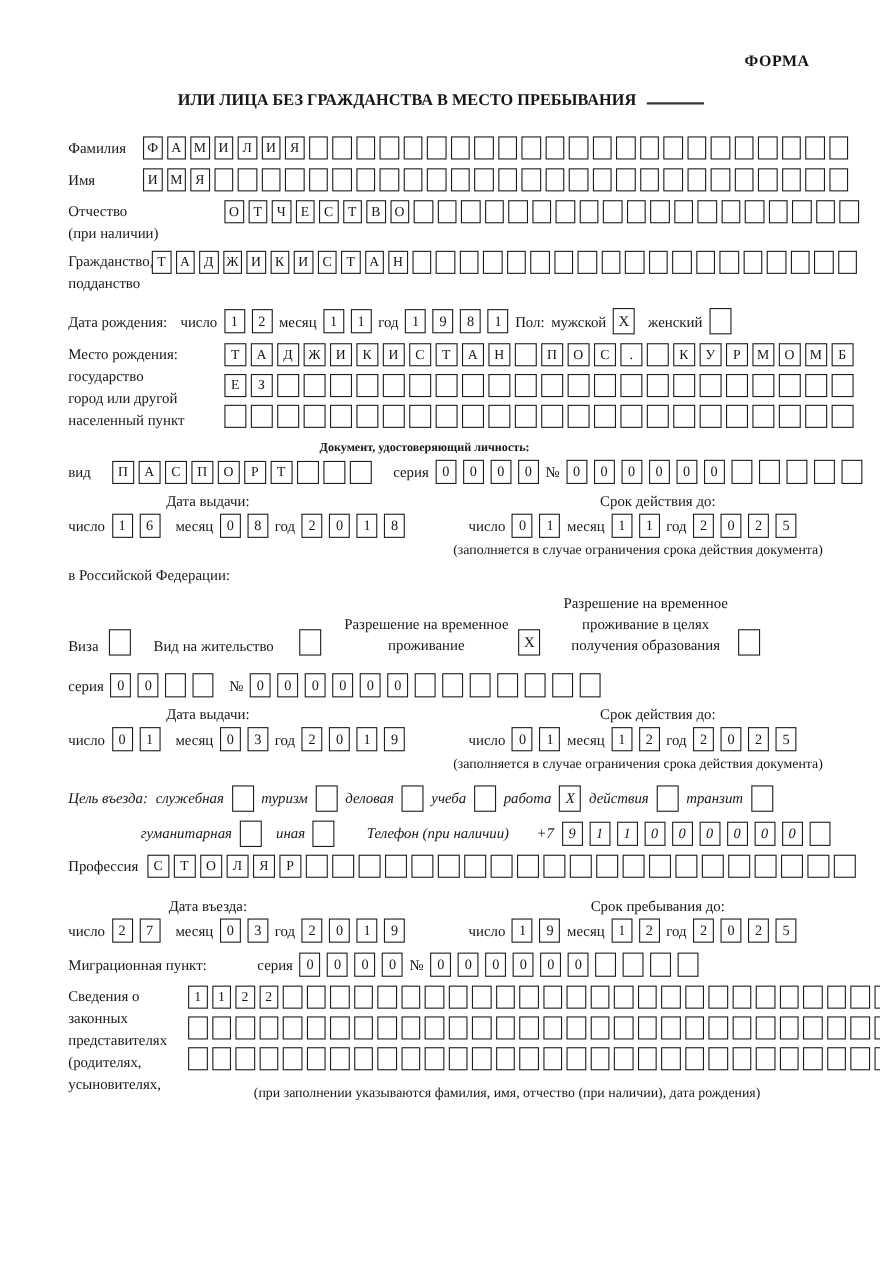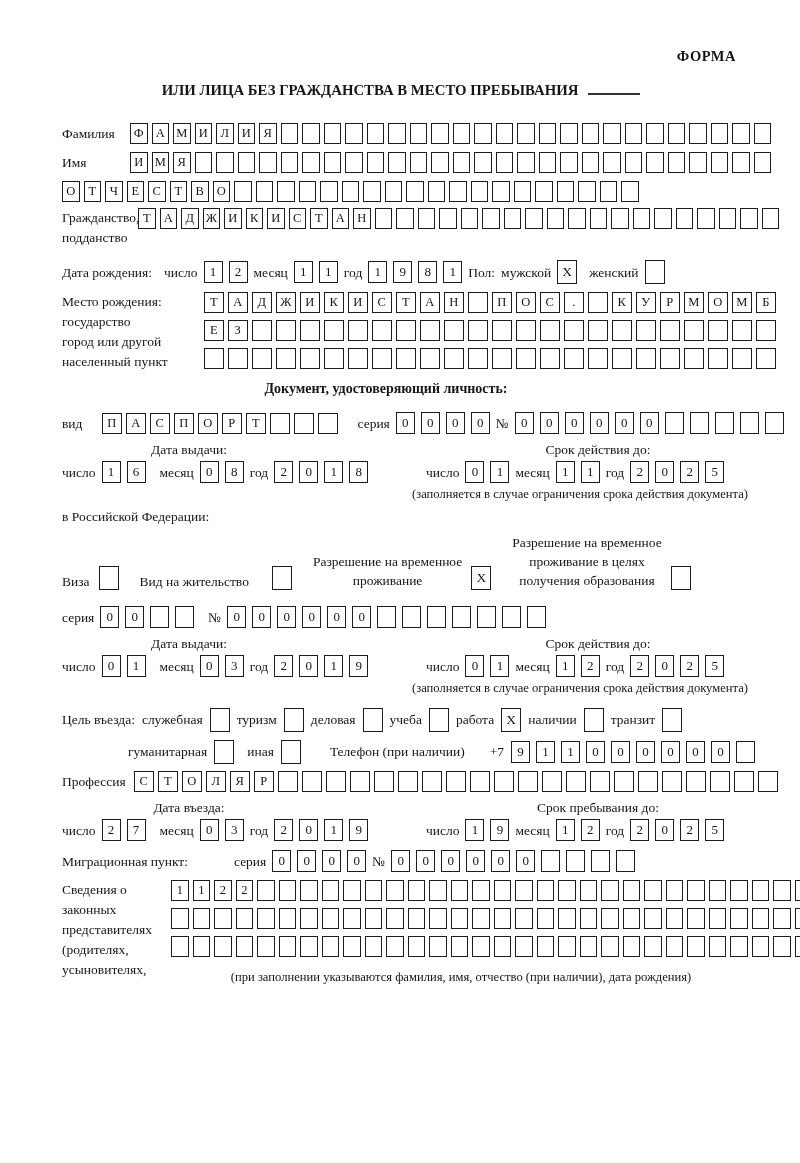--- a/index.html
+++ b/index.html
@@ -19,31 +19,31 @@
   .cells{display:flex;gap:4px;flex:none;}
   .cell{box-sizing:border-box;flex:none;width:17.5px;height:21px;border:1.6px solid #1d1d1d;
         display:flex;align-items:center;justify-content:center;font-size:12.5px;background:#fff;}
   .wcells{gap:4.5px;}
   .wcells > .cell{width:19.5px;}
   .dcells{gap:6px;}
   .dcells > .cell{width:19px;height:22px;font-size:13px;}
   .chk{box-sizing:border-box;flex:none;width:20px;height:24px;border:1.6px solid #1d1d1d;
        display:inline-flex;align-items:center;justify-content:center;font-size:13.5px;background:#fff;}
   .stack{display:flex;flex-direction:column;gap:7px;}
-  .center-b{margin-top:9px;text-align:center;font-weight:bold;font-size:14px;margin-right:60px;}
+  .center-b{margin-top:9px;text-align:center;font-weight:bold;font-size:11px;margin-right:60px;}
   .dpair{display:flex;margin-top:8px;}
   .dcol1{width:365px;}
   .dcol2{width:345px;}
   .dplabel{text-align:center;font-size:13.5px;margin-bottom:3px;}
   .dategrp{display:flex;align-items:center;gap:6px;}
   .note{margin-top:4px;text-align:right;padding-right:22px;font-size:12.6px;}
   .intro{margin-top:10px;font-size:13.5px;}
   .opts-row{display:flex;align-items:flex-end;gap:9px;margin-top:8px;font-size:13.5px;}
   .opt-ml{text-align:center;line-height:19px;flex:none;font-size:13.5px;}
-  .purpose-row{display:flex;align-items:center;gap:7px;margin-top:12px;font-size:13.5px;flex-wrap:nowrap;}
+  .purpose-row{display:flex;align-items:center;gap:7px;margin-top:12px;font-size:13.5px;flex-wrap:nowrap;font-style:italic;}
   .rep-note{margin-top:6px;margin-left:110px;width:580px;text-align:center;font-size:12.6px;}
 </style>
 </head>
 <body>
 
 <div class="page">
 
 
   <div class="forma">ФОРМА</div>
 
@@ -118,20 +118,24 @@
         <span class="cell"></span>
         <span class="cell"></span>
         <span class="cell"></span>
         <span class="cell"></span>
         <span class="cell"></span>
         <span class="cell"></span>
       </div>
   </div>
 
   <div class="frow top">
+    <div class="lbl multi" style="width:136px">
+      <div>Отчество</div>
+      <div>(при наличии)</div>
+    </div>
     <div class="cells">
         <span class="cell">О</span>
         <span class="cell">Т</span>
         <span class="cell">Ч</span>
         <span class="cell">Е</span>
         <span class="cell">С</span>
         <span class="cell">Т</span>
         <span class="cell">В</span>
         <span class="cell">О</span>
         <span class="cell"></span>
@@ -305,21 +309,21 @@
           <span class="cell"></span>
           <span class="cell"></span>
           <span class="cell"></span>
           <span class="cell"></span>
         </div>
     </div>
   </div>
 
   <div class="center-b">Документ, удостоверяющий личность:</div>
 
-  <div class="frow" style="margin-top:15px">
+  <div class="frow" style="margin-top:5px">
     <span class="lbl" style="width:34px">вид</span>
     <div class="cells wcells">
         <span class="cell">П</span>
         <span class="cell">А</span>
         <span class="cell">С</span>
         <span class="cell">П</span>
         <span class="cell">О</span>
         <span class="cell">Р</span>
         <span class="cell">Т</span>
         <span class="cell"></span>
@@ -496,21 +500,21 @@
     <span>служебная</span>
     <span class="chk"></span>
     <span>туризм</span>
     <span class="chk"></span>
     <span>деловая</span>
     <span class="chk"></span>
     <span>учеба</span>
     <span class="chk"></span>
     <span>работа</span>
     <span class="chk">X</span>
-    <span>наличии</span>
+    <span>действия</span>
     <span class="chk"></span>
     <span>транзит</span>
     <span class="chk"></span>
   </div>
 
   <div class="purpose-row" style="margin-top:8px;margin-left:66px">
     <span>гуманитарная</span>
     <span class="chk"></span>
     <span style="margin-left:6px">иная</span>
     <span class="chk"></span>
@@ -556,21 +560,21 @@
         <span class="cell"></span>
         <span class="cell"></span>
         <span class="cell"></span>
         <span class="cell"></span>
         <span class="cell"></span>
         <span class="cell"></span>
         <span class="cell"></span>
       </div>
   </div>
 
-  <div class="dpair" style="margin-top:8px">
+  <div class="dpair" style="margin-top:18px">
     <div class="dcol1">
       <div class="dplabel" style="padding-right:110px">Дата въезда:</div>
       <div class="dategrp">
         <span class="lbl">число</span>
         <div class="cells dcells">
             <span class="cell">2</span>
             <span class="cell">7</span>
           </div>
         <span class="lbl" style="margin-left:8px">месяц</span>
         <div class="cells dcells">

